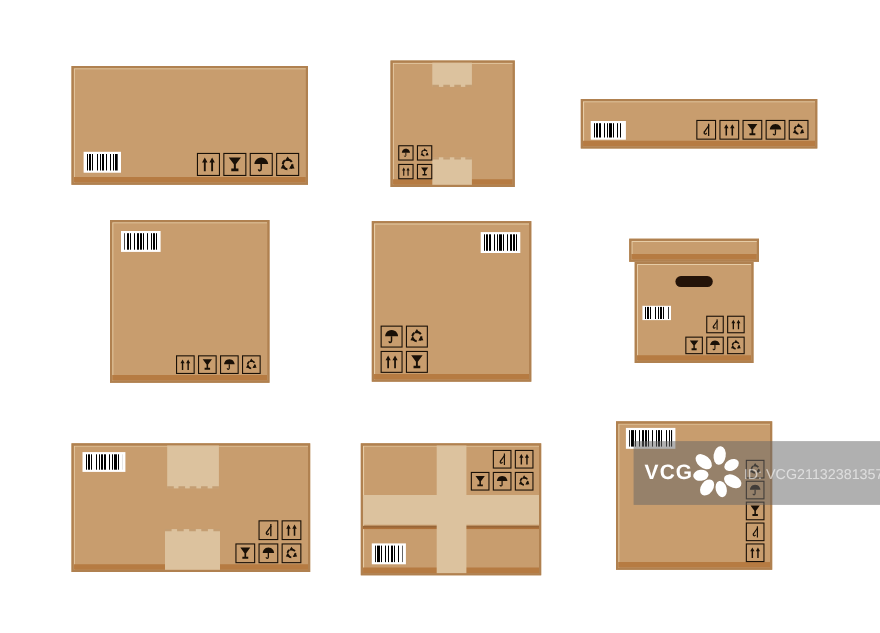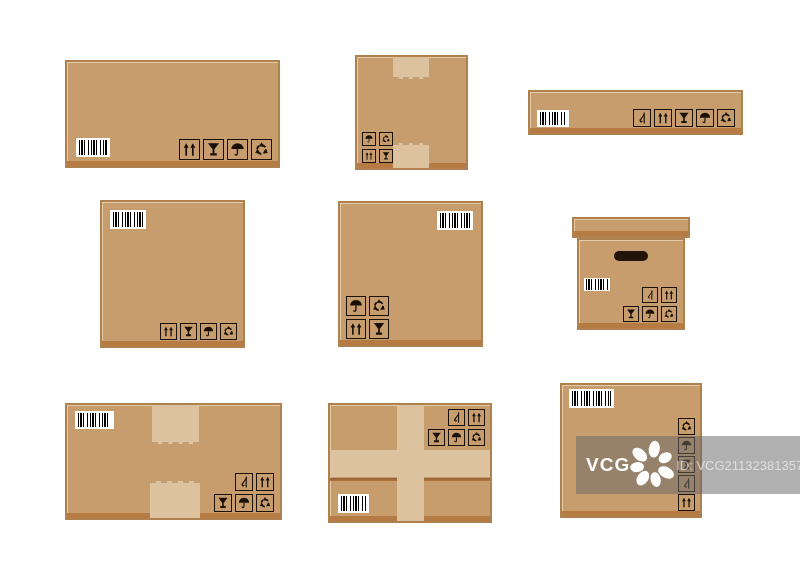--- a/index.html
+++ b/index.html
@@ -57,21 +57,21 @@
   .rows-bottom-left{left:6px;bottom:6px;align-items:flex-start;}
   .rows-top-right{right:5px;top:4px;align-items:flex-end;}
   .col-right{right:5px;bottom:5px;align-items:flex-end;gap:2px;}
   .box-2 .rows-bottom-left{left:5px;bottom:5px;}
   .ptile{box-sizing:border-box;width:var(--is,18px);height:var(--is,18px);
          border:1.5px solid #191007;display:flex;align-items:center;justify-content:center;padding:1px;}
   .ptile svg{width:100%;height:100%;display:block;}
 
   
   .watermark{position:absolute;left:576px;top:401px;width:224px;height:58px;
-             background:rgba(103,103,103,.52);z-index:50;display:flex;align-items:center;margin-top:35px;}
+             background:rgba(103,103,103,.52);z-index:50;display:flex;align-items:center;}
   .wm-logo-text{color:#fff;font-weight:bold;font-size:19px;letter-spacing:1px;margin-left:10px;}
   .wm-burst{width:52px;height:52px;margin-left:-4px;flex:0 0 auto;}
   .wm-id{color:rgba(255,255,255,.58);font-size:13px;margin-left:-2px;white-space:nowrap;}
 </style>
 </head>
 <body>
 
 <div id="scene">
     <div class="box box-9">
       <div class="barcode bc-top-left">

